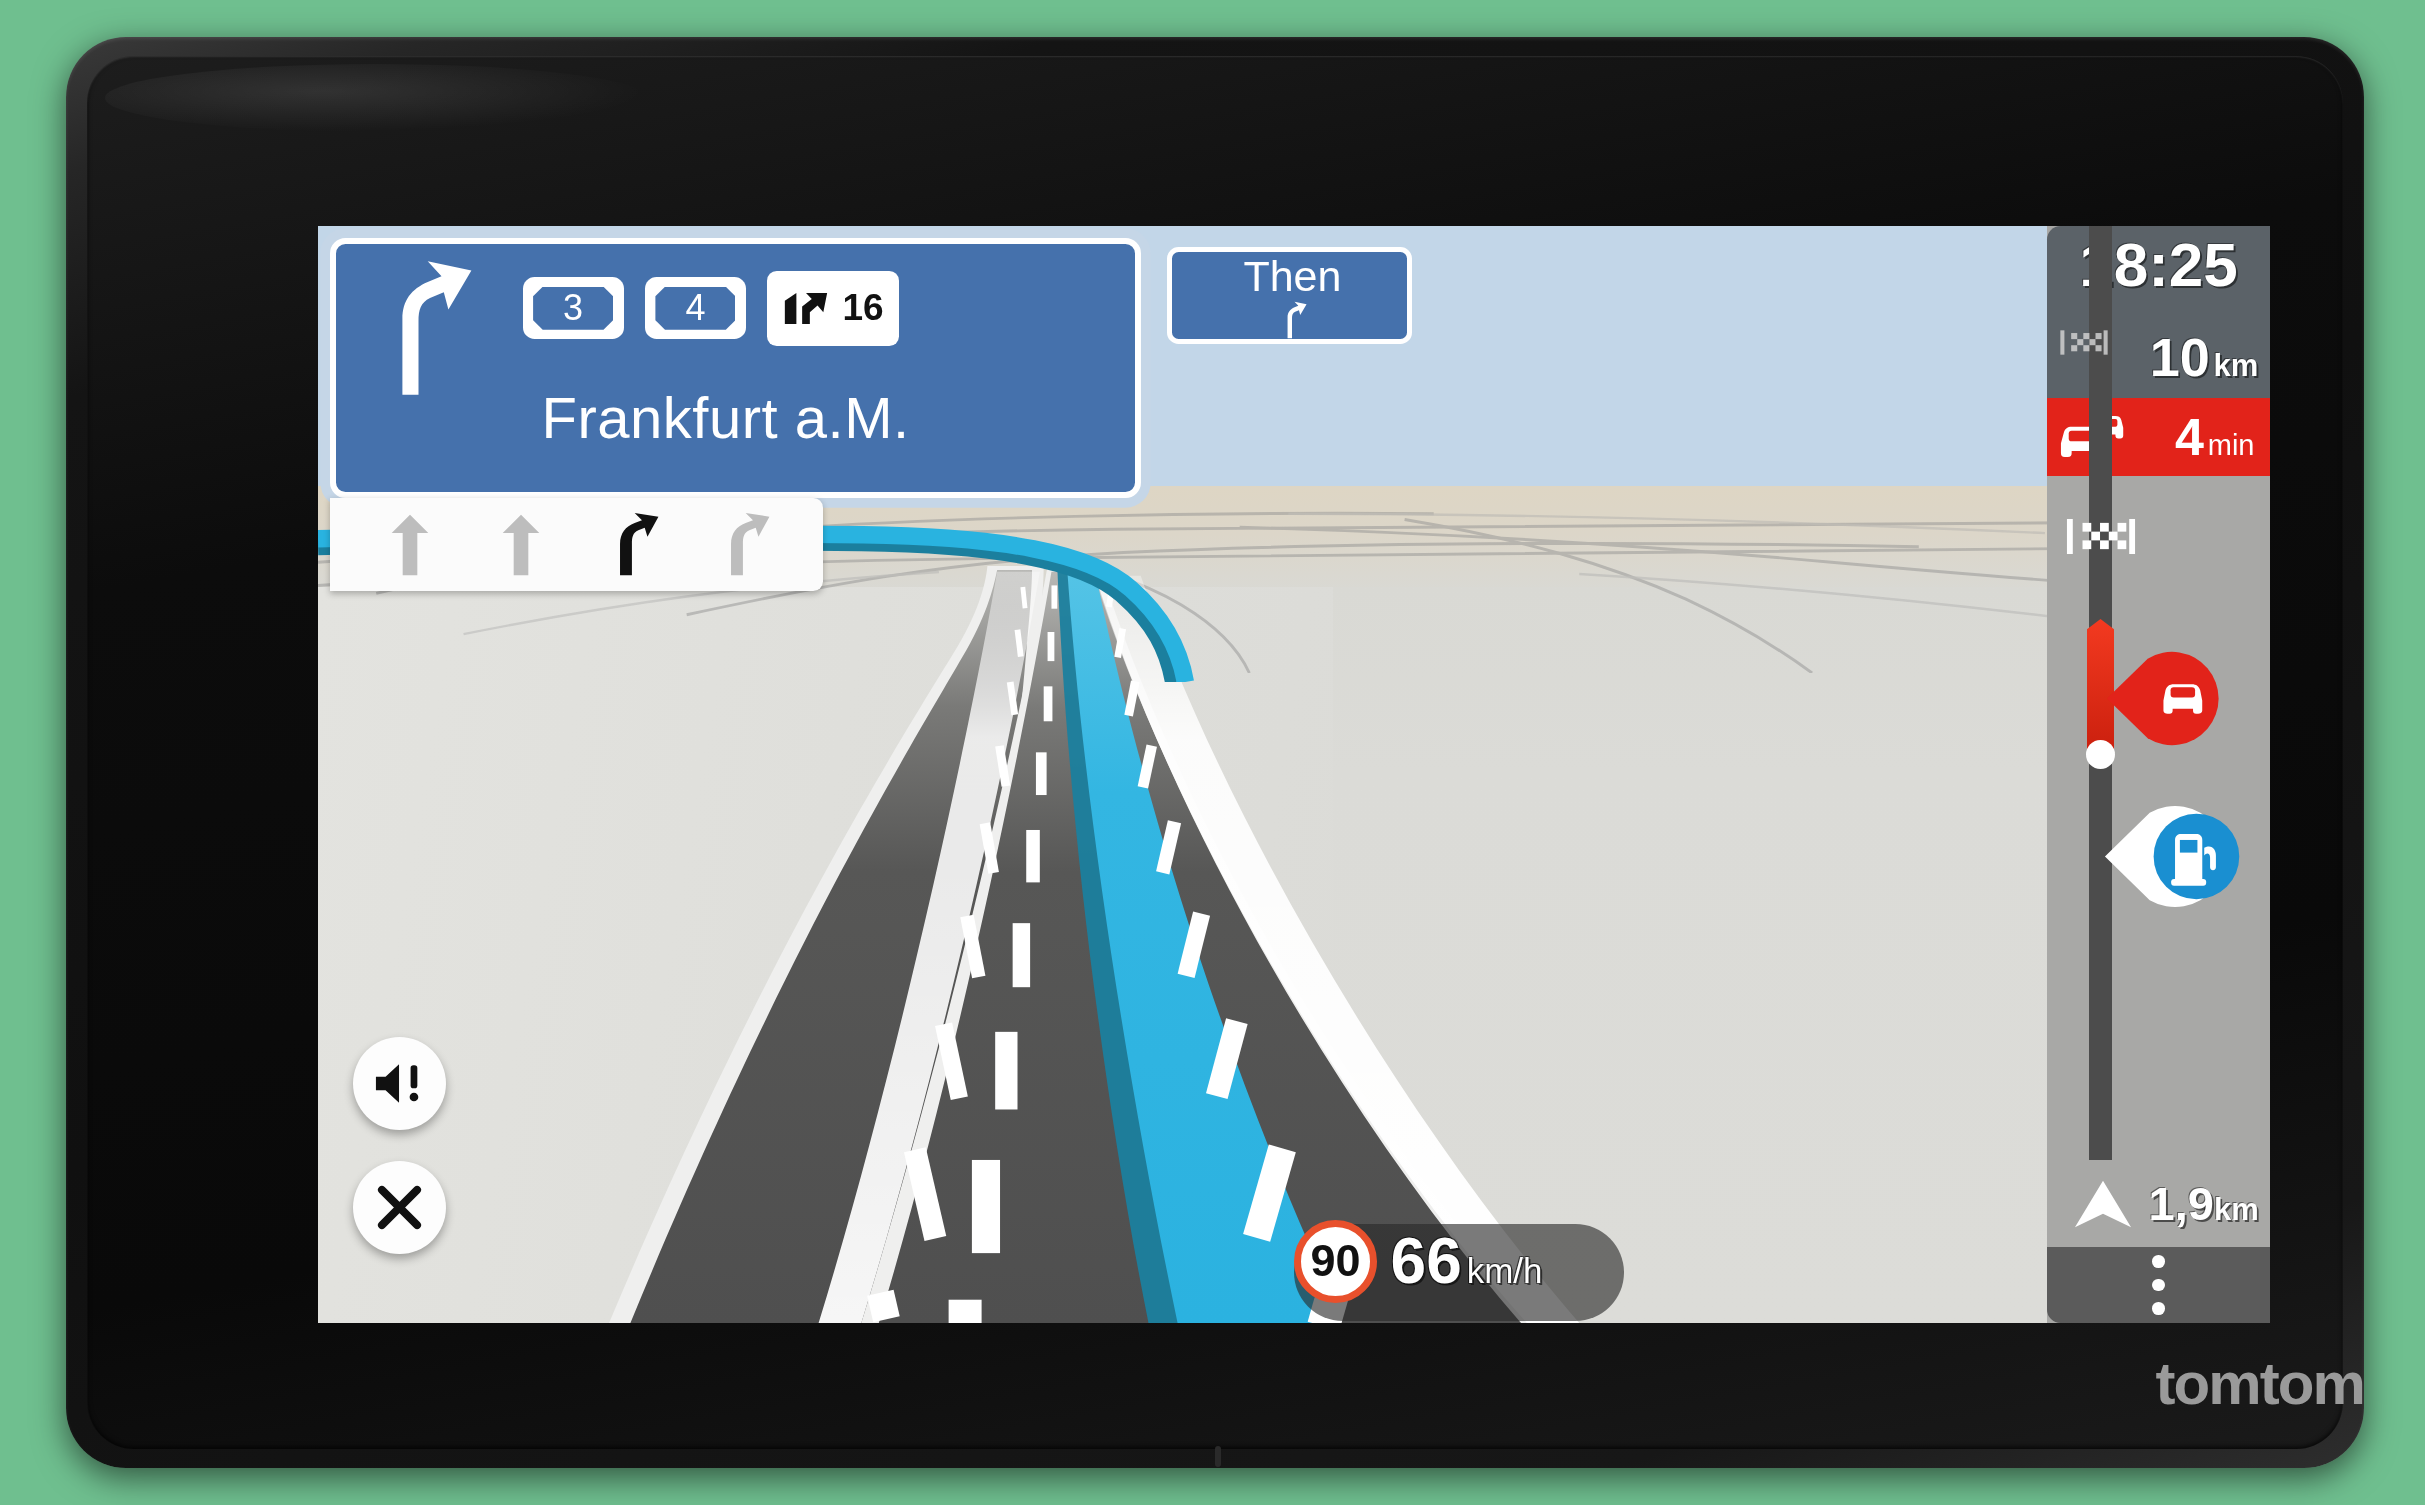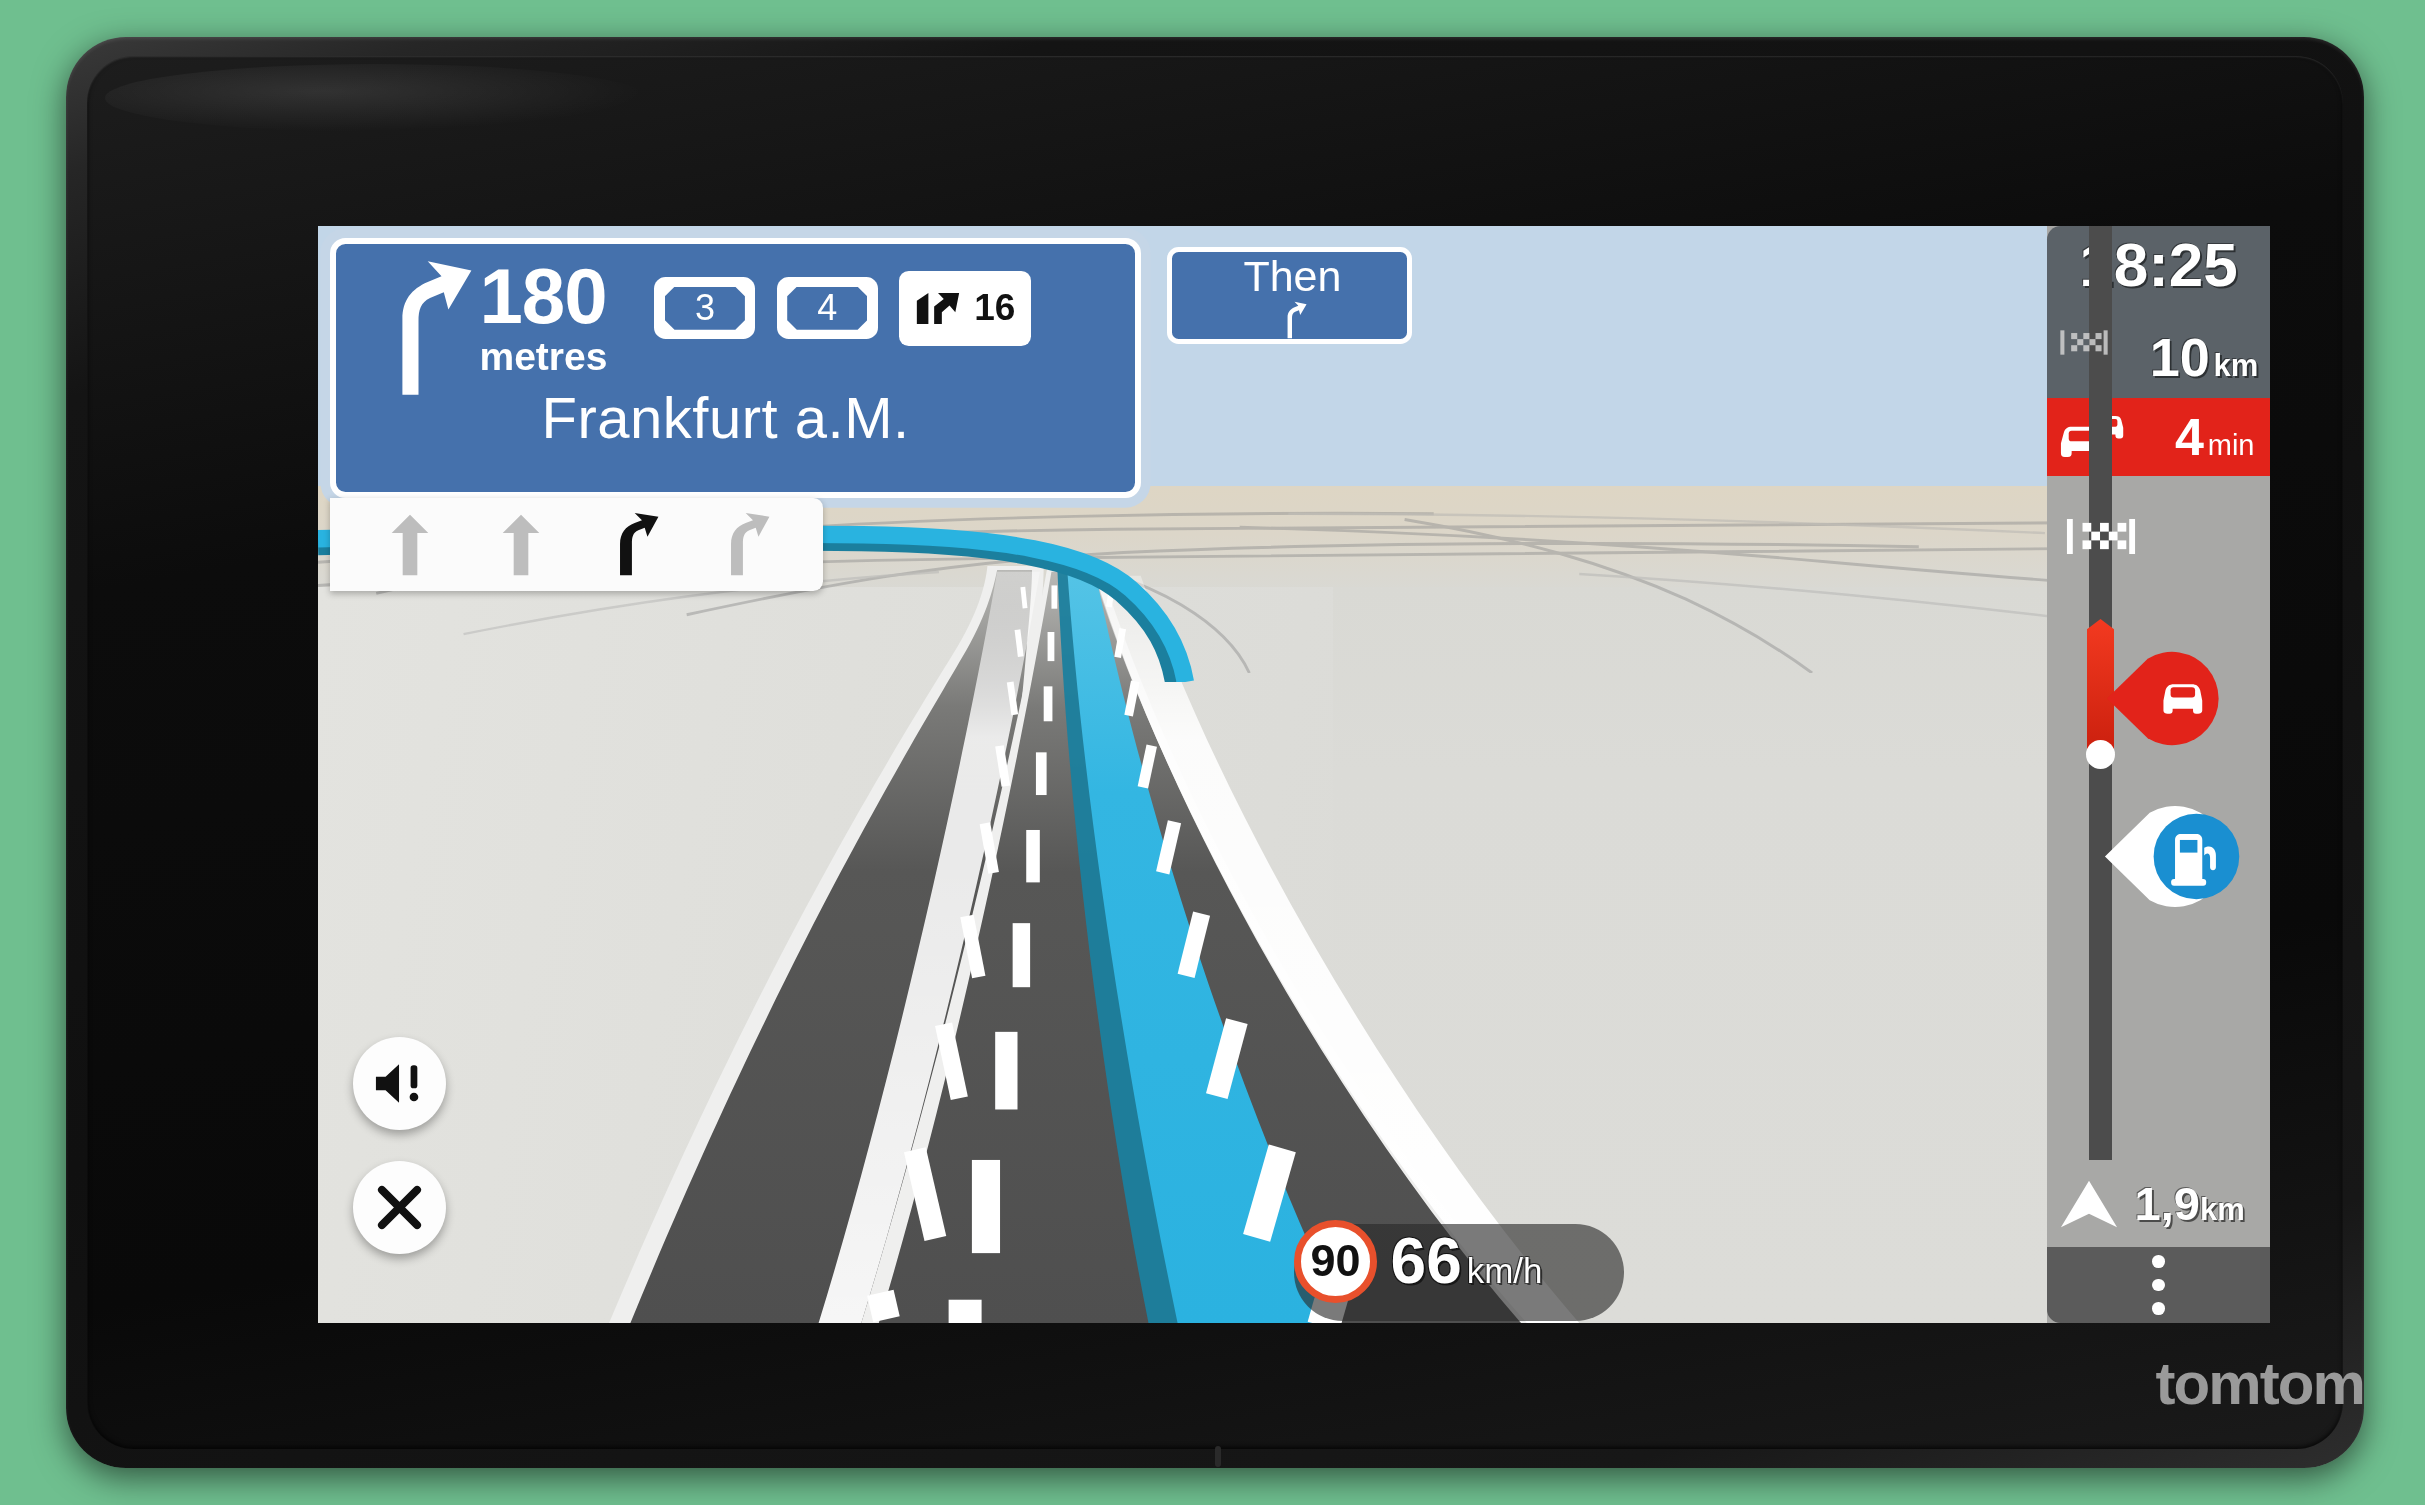--- a/index.html
+++ b/index.html
@@ -193,21 +193,21 @@
   .rb-flag{ position:absolute; left:17.5px; }
   .rb-pin{ position:absolute; }
   .rb-dot{
     position:absolute; left:39px; width:29px; height:29px; border-radius:50%; background:#fff;
   }
   #rb-foot{
     position:absolute; left:0; bottom:0; width:100%; height:163px;
   }
   #rb-foot-top{
     position:absolute; left:0; top:0; width:100%; height:87px; background:#a8a8a6;
-    display:flex; align-items:center; padding-left:10px; gap:5.8px; box-sizing:border-box;
+    display:flex; align-items:center; padding-left:24px; gap:5.8px; box-sizing:border-box;
   }
   #rb-remaining{
     font-size:47px; font-weight:bold; color:#fff; margin-left:7.8px;
     text-shadow:1.9px 1.9px 0 rgba(0,0,0,.55), -1px -1px 0 rgba(0,0,0,.45);
     display:flex; align-items:baseline;
   }
   #rb-remaining .u{ font-size:31px;}
   #rb-menu{
     position:absolute; left:0; top:87px; width:100%; height:76px;
     background:#5b5b5b; border-bottom-left-radius:13.6px;
@@ -338,24 +338,20 @@
       </svg>
 
       <div class="speedpill"></div>
     </div>
 
     <div id="instr-panel">
       <div id="instr-top">
         <svg class="turn-arrow" viewBox="0 0 100 120">
           <path d="M36,118 L36,52 C36,36 44,26 58,20 L70,15 L58,2 L96,10 L76,44 L72,29 L60,34 C52,38 50,44 50,54 L50,118 Z" fill="#ffffff"></path>
         </svg>
-        <div class="dist-block">
-          <span class="dist-num">180</span>
-          <span class="dist-unit">metres</span>
-        </div>
         <div class="shields">
           <div class="shield">
             <div class="shield-in">3</div>
           </div>
           <div class="shield">
             <div class="shield-in">4</div>
           </div>
           <div class="roadbadge">
             <svg width="50" height="39" viewBox="0 0 52 40">
               <path d="M4,36 L4,12 L16,4 L16,36 Z" fill="#111"></path>

